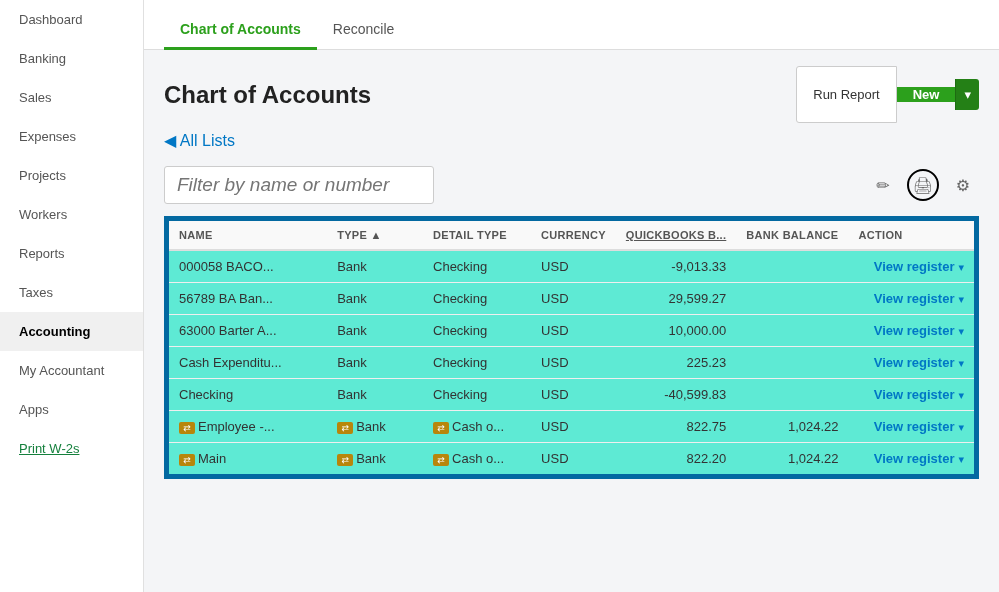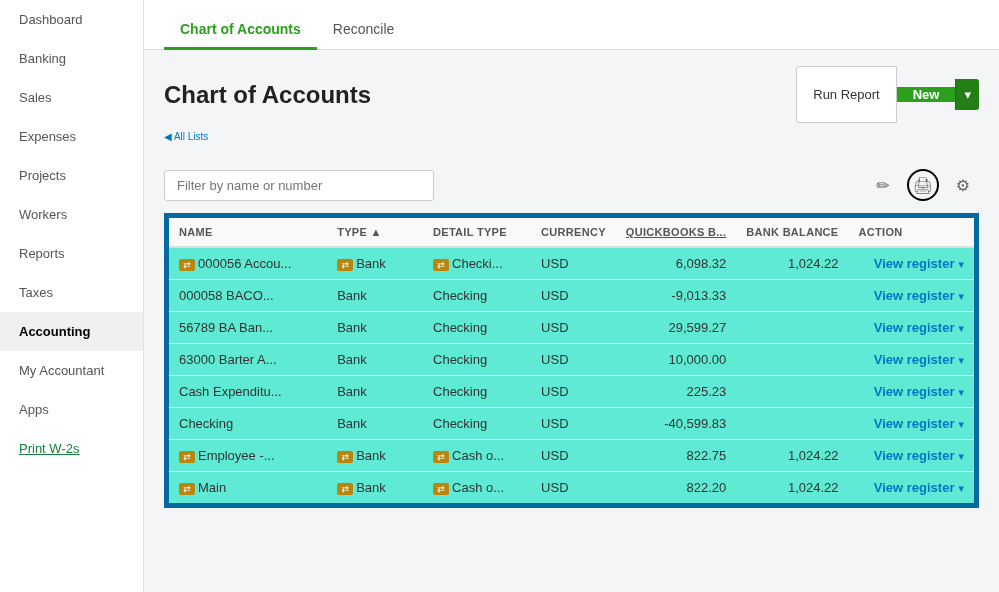--- a/index.html
+++ b/index.html
@@ -111,40 +111,41 @@
       cursor: pointer;
       font-size: 13px;
       border-left: 1px solid #1e6b12;
       border-radius: 0 3px 3px 0;
     }
 
     
     .breadcrumb {
       display: flex;
       align-items: center;
-      margin-bottom: 27px;
+      margin-bottom: 16px;
       color: #0077c5;
-      font-size: 10px;
+      font-size: 16px;
       cursor: pointer;
     }
 
     
     .filter-row {
       display: flex;
       align-items: center;
       margin-bottom: 12px;
       gap: 10px;
     }
     .filter-input {
       width: 270px;
       padding: 7px 12px;
       border: 1px solid #ccc;
       border-radius: 3px;
-      font-size: 13px;
+      font-size: 19px;
       color: #999;
+      font-style: italic;
     }
 
     .icon-toolbar {
       margin-left: auto;
       display: flex;
       align-items: center;
       gap: 8px;
     }
     .icon-btn {
       width: 32px;
@@ -283,29 +284,20 @@
           <th class="col-name">NAME</th>
           <th class="col-type sortable">TYPE ▲</th>
           <th class="col-detail">DETAIL TYPE</th>
           <th class="col-currency">CURRENCY</th>
           <th class="col-quickbooks">QUICKBOOKS B...</th>
           <th class="col-bank">BANK BALANCE</th>
           <th class="col-action">ACTION</th>
         </tr>
       </thead>
       <tbody id="table-body">
-      <tr>
-            <td><span class="icon-small">⇄</span>000056 Accou...</td>
-            <td><span class="icon-small">⇄</span>Bank</td>
-            <td><span class="icon-small">⇄</span>Checki...</td>
-            <td>USD</td>
-            <td class="right">6,098.32</td>
-            <td class="right">1,024.22</td>
-            <td class="action-cell"><span class="view-register-link">View register</span><span class="dropdown-arrow">▾</span></td>
-          </tr>
           <tr>
             <td>000058 BACO...</td>
             <td>Bank</td>
             <td>Checking</td>
             <td>USD</td>
             <td class="right">-9,013.33</td>
             <td class="right"></td>
             <td class="action-cell"><span class="view-register-link">View register</span><span class="dropdown-arrow">▾</span></td>
           </tr>
           <tr>

